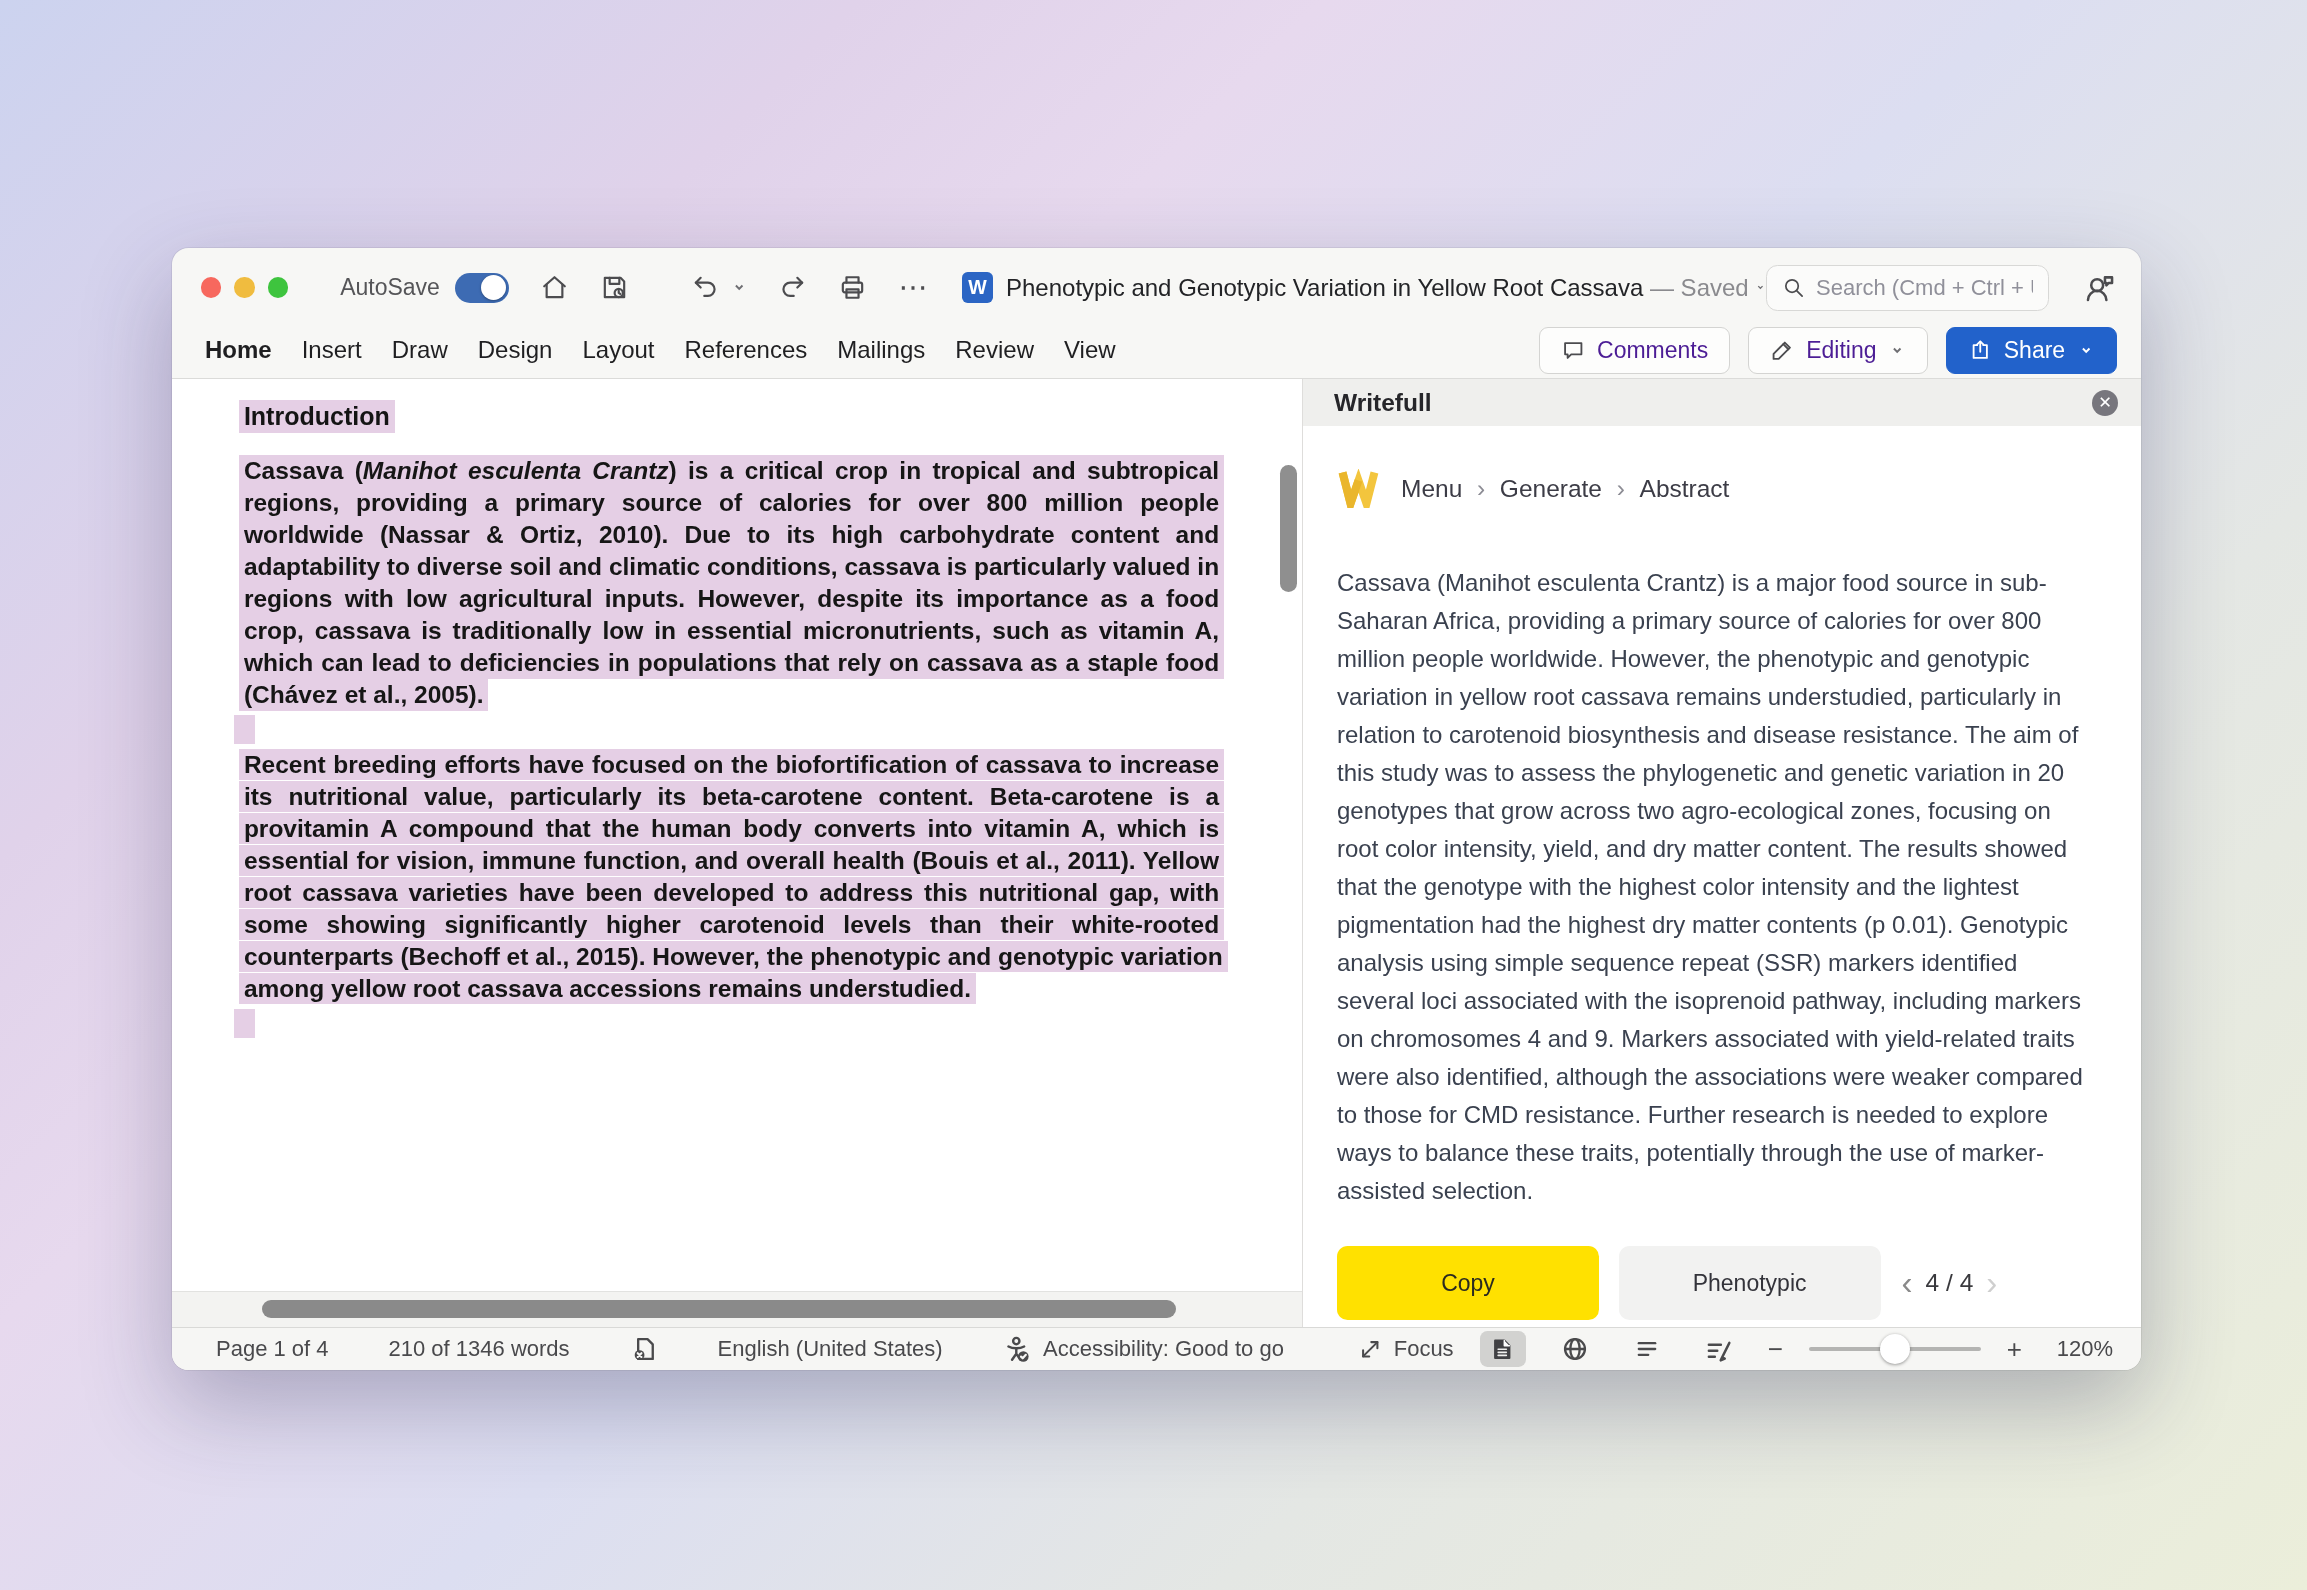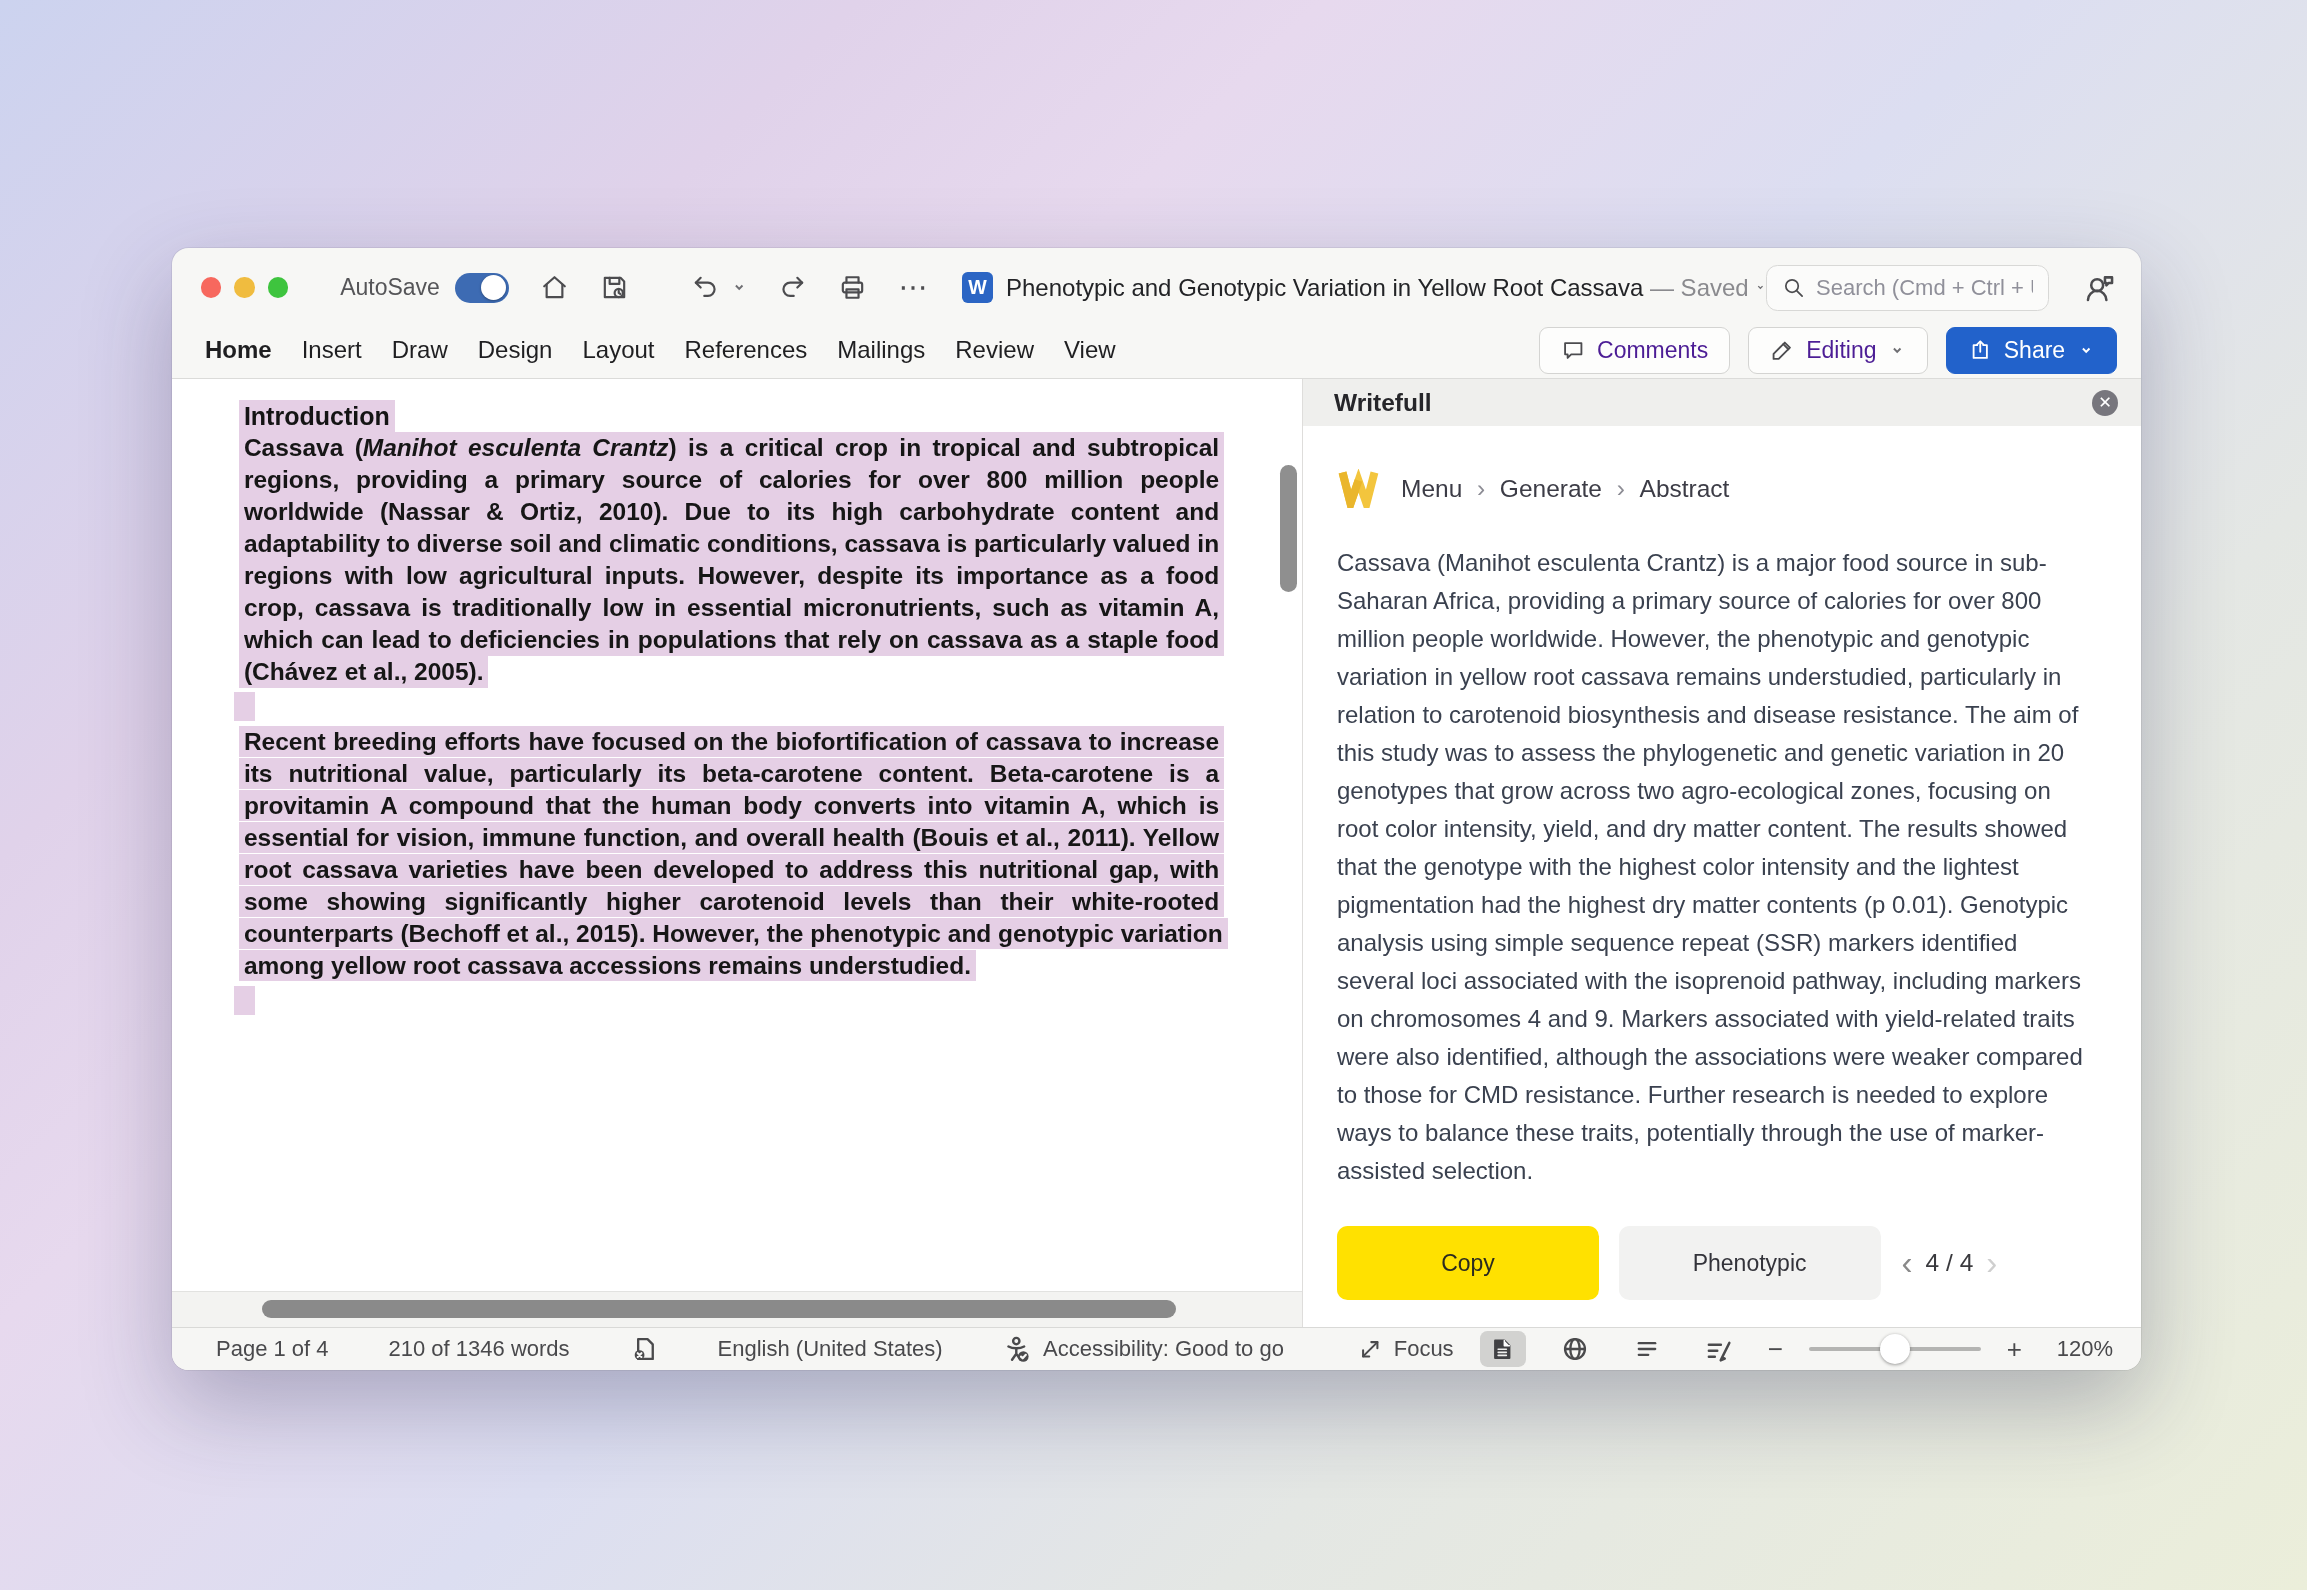--- a/index.html
+++ b/index.html
@@ -43,37 +43,37 @@
   .pill { height:47px; border:1.6px solid #d4d4d2; background:#fdfdfc; border-radius:9px; display:flex; align-items:center; gap:11.4px; padding:0 21px; font-size:23px; color:#4c1d95; }
   .pill.share { background:#2262cb; border-color:#2262cb; color:#fff; }
   .pill .ic { width:24.5px; height:24.5px; }
   .pill.share .ic { stroke:#fff; }
   .pill .chev { margin-left:1.6px; }
   .pill.share .chev { stroke:#fff; }
   
   .content { flex:1 1 auto; display:flex; min-height:0; }
   .doc-area { flex:1 1 auto; background:#fff; position:relative; display:flex; flex-direction:column; border-right:1.6px solid #dedddb; }
   .page { flex:1 1 auto; overflow:hidden; padding:21px 78px 0 67px; }
-  .doc-heading { font-size:25px; font-weight:bold; color:#141414; line-height:32px; margin-bottom:0; }
+  .doc-heading { font-size:25px; font-weight:bold; color:#141414; line-height:32px; margin-bottom:23px; }
   .para { font-size:24.5px; color:#161616; line-height:32px; text-align:justify;font-weight:bold; }
   .hl { background:#e5cfe5; padding:1.6px 4.9px 2.5px 4.9px; -webkit-box-decoration-break:clone; box-decoration-break:clone; }
   .hl-gap { width:21px; height:29px; background:#e5cfe5; margin:4.1px 0 4.9px -4.9px; }
   .vscroll { position:absolute; top:86px; right:4.9px; width:17px; height:127px; border-radius:9px; background:#8f8f8f; }
   .hstrip { flex:0 0 36px; background:#f3f3f1; border-top:1.6px solid #e2e2e0; position:relative; }
   .hthumb { position:absolute; top:8.2px; left:90px; width:914px; height:18px; border-radius:9px; background:#8a8a8a; }
   
   .panel { width:838px; flex:0 0 auto; background:#fff; display:flex; flex-direction:column; }
   .panel-header { height:47px; background:#efefed; display:flex; align-items:center; padding:0 23px 0 31px; flex:0 0 auto; }
   .panel-title { font-size:24.5px; font-weight:bold; color:#26262a; }
   .close-btn { margin-left:auto; width:26px; height:26px; border-radius:50%; background:#77767d; color:#fff; font-size:16.4px; display:flex; align-items:center; justify-content:center; }
   .panel-body { padding:43px 44px 0 34px; }
   .crumb-row { display:flex; align-items:center; gap:21px; }
   .crumb { display:flex; align-items:center; gap:14.7px; font-size:24.5px; color:#3c3c46; }
   .crumb .sep { color:#8c8c94; font-size:24.5px; }
-  .panel-text { margin-top:36px; font-size:24px; line-height:38px; color:#3a414f; width:760px; }
+  .panel-text { margin-top:56px; font-size:24px; line-height:38px; color:#3a414f; width:760px; }
   .actions { margin-top:36px; display:flex; align-items:center; }
   .btn { height:74px; width:262px; border-radius:10.6px; display:flex; align-items:center; justify-content:center; font-size:23px; }
   .btn.copy { background:#ffe100; color:#2b2b20; }
   .btn.regen { background:#f2f2f1; color:#33333a; margin-left:19.6px; }
   .pager { display:flex; align-items:center; gap:13px; margin-left:21px; font-size:24.5px; }
   .pg-prev { color:#8a8a8a; font-size:33px; }
   .pg-count { color:#3a3a3e; }
   .pg-next { color:#cfcfcf; font-size:33px; }
   
   .statusbar { height:43px; flex:0 0 auto; background:#f6f6f4; border-top:1.6px solid #d9d9d7; display:flex; align-items:center; padding:0 28px 0 44px; font-size:22px; color:#49494c; }

